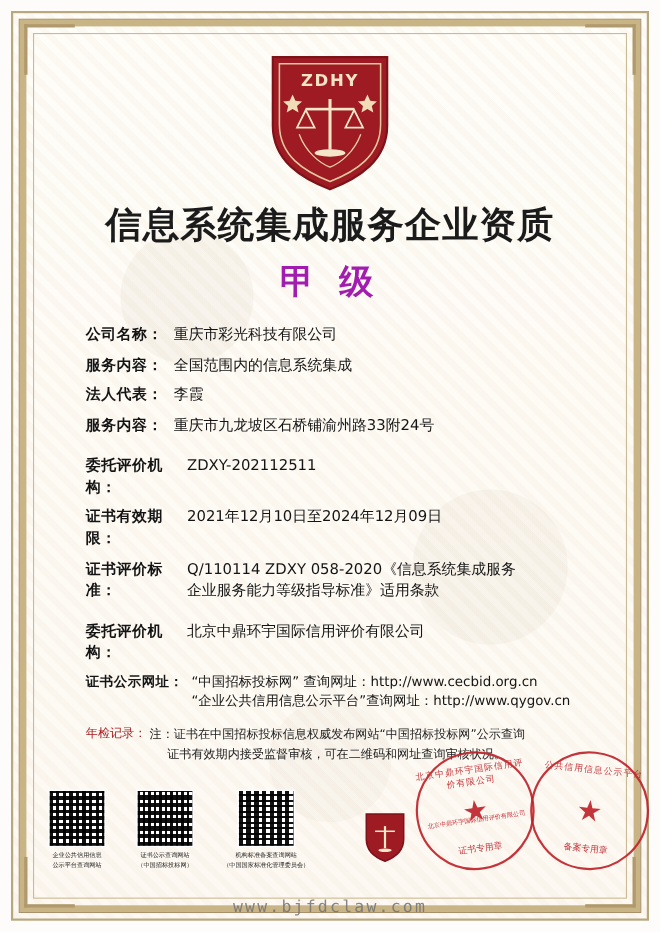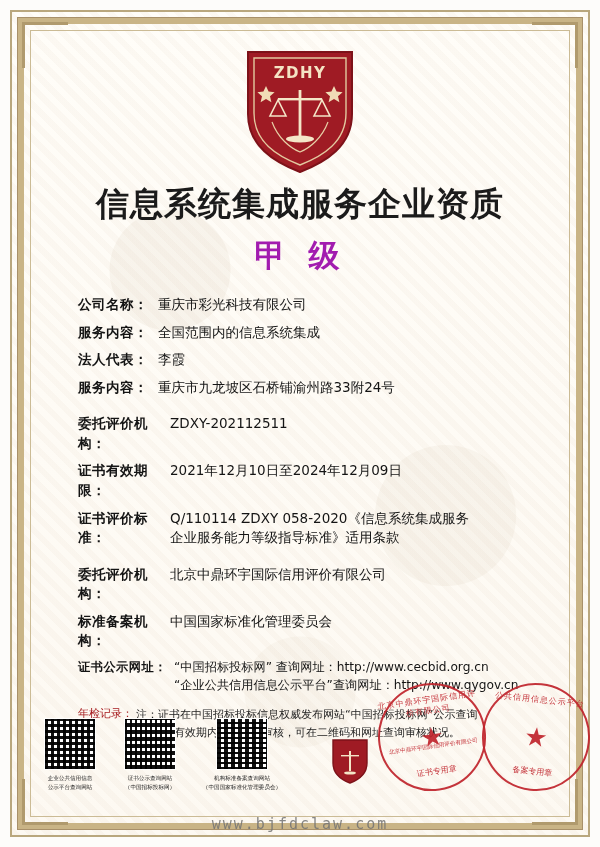--- a/index.html
+++ b/index.html
@@ -337,24 +337,20 @@
           <div class="subline">企业服务能力等级指导标准》适用条款</div>
         </div>
       </div>
 
       <div class="group-gap"></div>
 
       <div class="row wide">
         <div class="lbl">委托评价机构：</div>
         <div class="val">北京中鼎环宇国际信用评价有限公司</div>
       </div>
-      <div class="row wide">
-        <div class="lbl">标准备案机构：</div>
-        <div class="val">中国国家标准化管理委员会</div>
-      </div>
       <div class="row small">
         <div class="lbl">证书公示网址：</div>
         <div class="val">
           <div class="subline" style="font-size:12.2px">“中国招标投标网”  查询网址：http://www.cecbid.org.cn</div>
           <div class="subline" style="font-size:12.2px">“企业公共信用信息公示平台”查询网址：http://www.qygov.cn</div>
         </div>
       </div>
     </div>
 
     <div class="annual">

